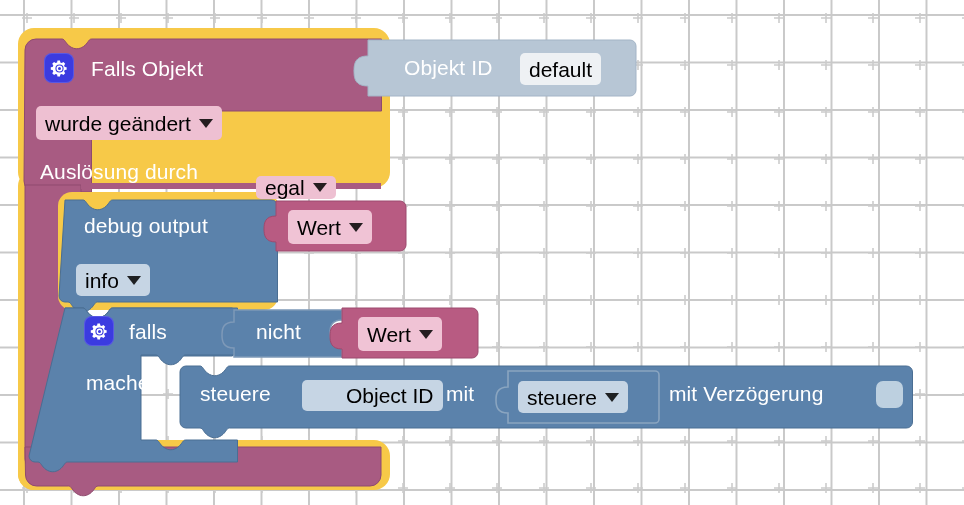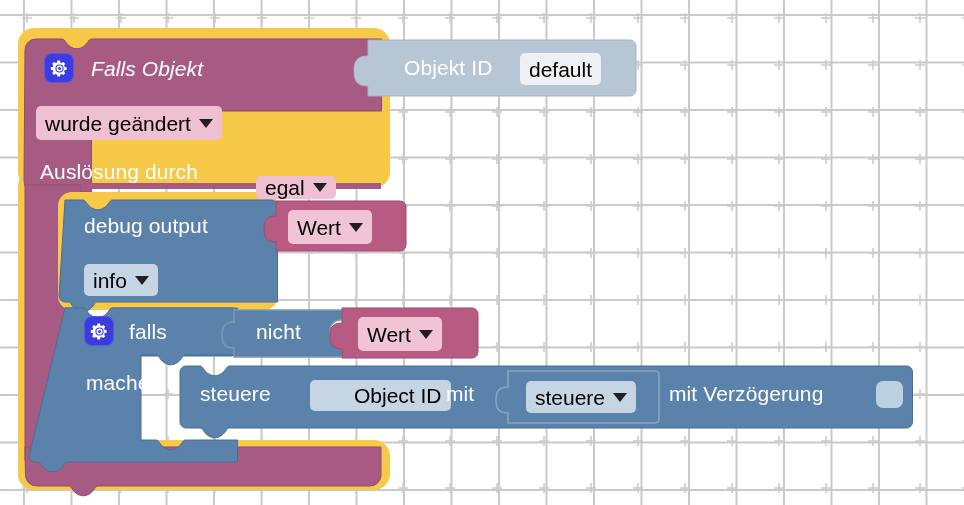--- a/index.html
+++ b/index.html
@@ -66,21 +66,21 @@
   .field .arrow {
     margin-left: 8px;
     width: 0; height: 0;
     border-left: 7px solid transparent;
     border-right: 7px solid transparent;
     border-top: 9px solid #000000;
     opacity: 0.85;
   }
   .field.pinkfield  { background: #eec0d2; }
   .field.pinkfield2 { background: #f0c3d5; }
-  .field.bluefield  { background: #c6d5e4; margin-left: 8px; }
+  .field.bluefield  { background: #c6d5e4; }
   .field.greyfield  { background: #eef1f4; }
 
   
   .gear {
     position: absolute;
     width: 30px; height: 30px;
     border-radius: 8px;
     background: #3b3be0;
     display: flex;
     align-items: center;
@@ -322,21 +322,21 @@
 
   </svg>
 
   <div class="gear" style="left:44px; top:53px;">
     <svg width="19" height="19" viewBox="0 0 24 24">
       <path fill="#ffffff" d="M12 8.2a3.8 3.8 0 1 0 0 7.6 3.8 3.8 0 0 0 0-7.6zm0 5.7a1.9 1.9 0 1 1 0-3.8 1.9 1.9 0 0 1 0 3.8z"></path>
       <path fill="#ffffff" d="M21 13.6v-3.2l-2.4-.4a6.9 6.9 0 0 0-.8-1.9l1.4-2-2.3-2.3-2 1.4a6.9 6.9 0 0 0-1.9-.8L12.6 2H9.4l-.4 2.4a6.9 6.9 0 0 0-1.9.8l-2-1.4-2.3 2.3 1.4 2a6.9 6.9 0 0 0-.8 1.9L1 10.4v3.2l2.4.4c.2.7.5 1.3.8 1.9l-1.4 2 2.3 2.3 2-1.4c.6.3 1.2.6 1.9.8l.4 2.4h3.2l.4-2.4c.7-.2 1.3-.5 1.9-.8l2 1.4 2.3-2.3-1.4-2c.3-.6.6-1.2.8-1.9l2.4-.4zM12 17.2A5.2 5.2 0 1 1 12 6.8a5.2 5.2 0 0 1 0 10.4z"></path>
     </svg>
   </div>
 
-  <div class="lbl" style="left:91px; top:58px;font-style:italic;">Falls Objekt</div>
+  <div class="lbl" style="left:91px; top:58px;">Falls Objekt</div>
 
   <div class="field pinkfield" style="left:36px; top:106px; height:34px;">
     <span>wurde geändert</span>
     <span class="arrow"></span>
   </div>
 
   <div class="lbl" style="left:40px; top:161px;">Auslösung durch</div>
 
   <div class="field pinkfield" style="left:256px; top:176px; height:23px;">
     <span>egal</span>

